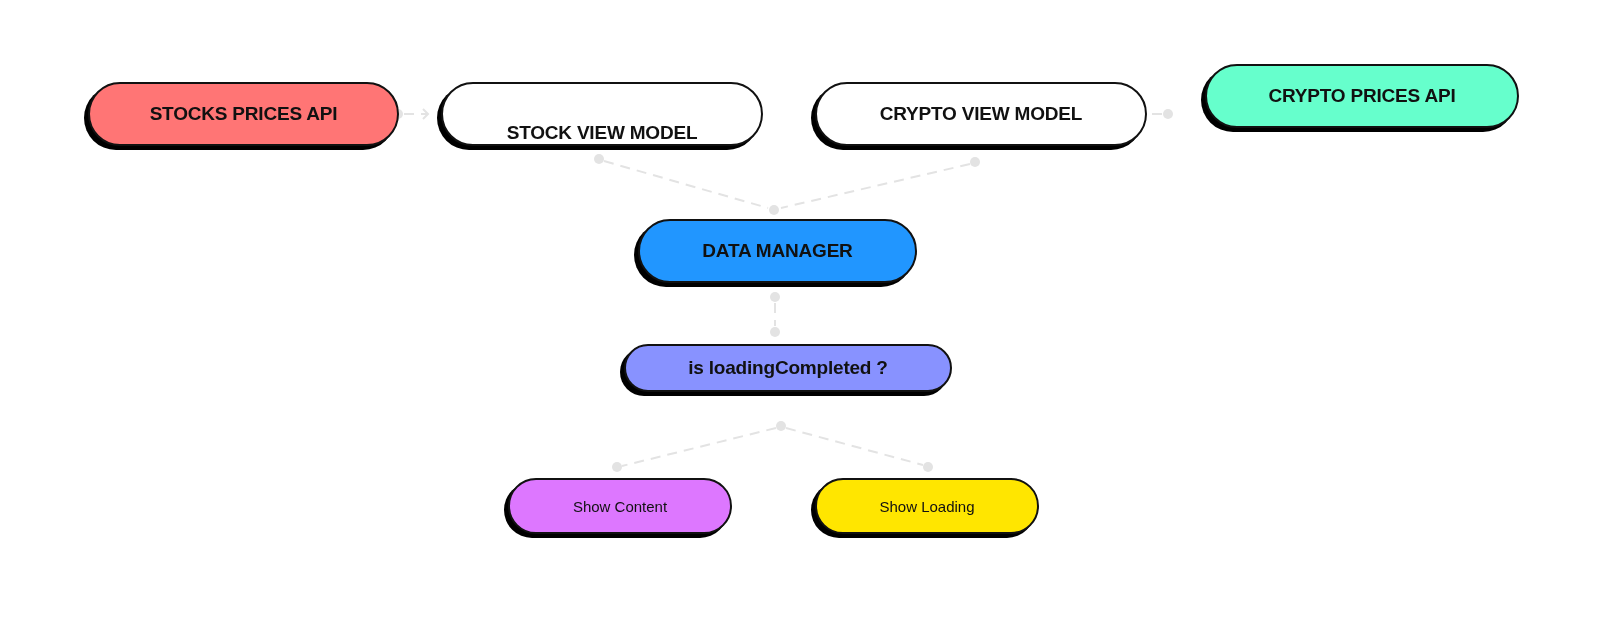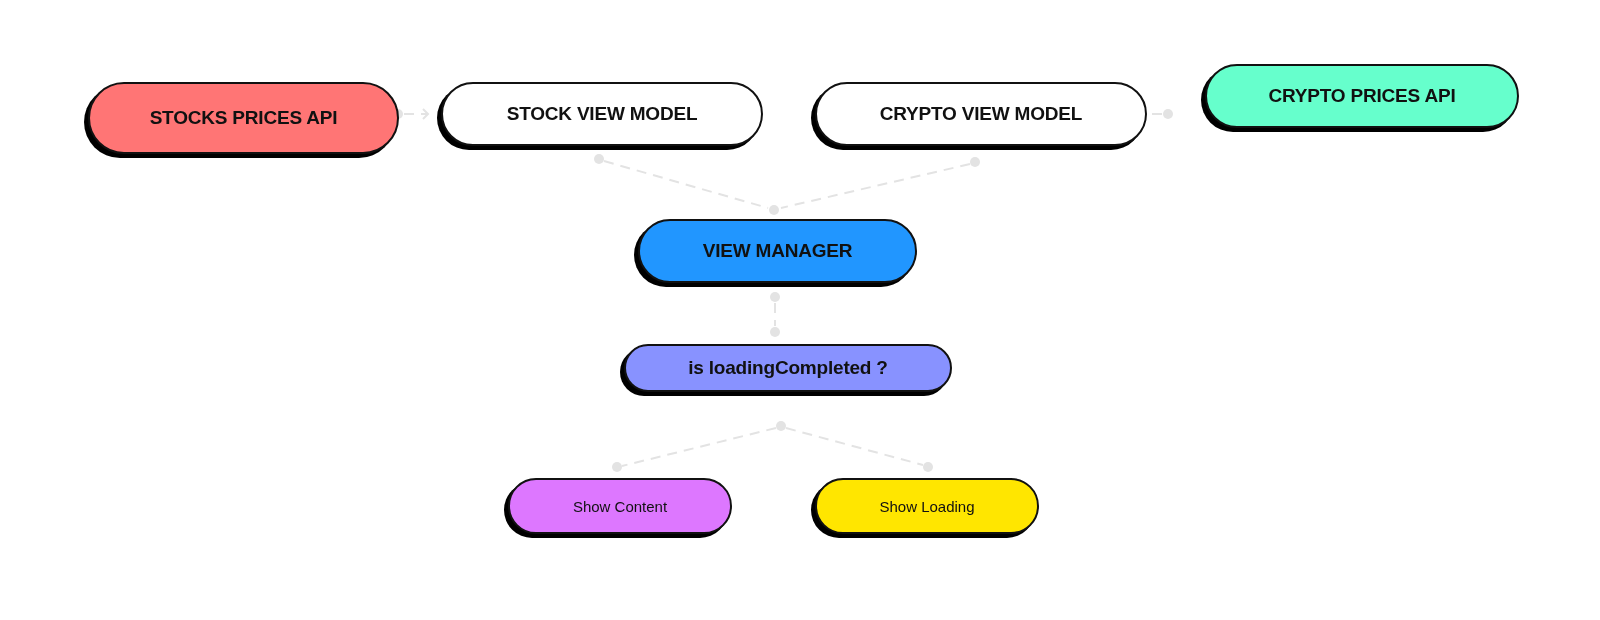--- a/index.html
+++ b/index.html
@@ -56,38 +56,38 @@
 
   <g>
     <circle class="dot" cx="781" cy="426" r="5"></circle>
     <line class="edge" x1="776" y1="428" x2="622" y2="466"></line>
     <circle class="dot" cx="617" cy="467" r="5"></circle>
     <line class="edge" x1="786" y1="428" x2="923" y2="465"></line>
     <circle class="dot" cx="928" cy="467" r="5"></circle>
   </g>
 </svg>
 
-<div class="node big" style="left:88px; top:82px; width:311px; height:72px; background:#ff7575;">
+<div class="node big" style="left:88px; top:82px; width:311px; height:64px; background:#ff7575;">
   <span>STOCKS PRICES API</span>
 </div>
 
-<div class="node big" style="left:441px; top:82px; width:322px; height:64px; background:#ffffff;">
+<div class="node big" style="left:441px; top:82px; width:322px; height:64px; background:#ffffff;align-items:flex-end;">
   <span>STOCK VIEW MODEL</span>
 </div>
 
 <div class="node big" style="left:815px; top:82px; width:332px; height:64px; background:#ffffff;">
   <span>CRYPTO VIEW MODEL</span>
 </div>
 
 <div class="node big" style="left:1205px; top:64px; width:314px; height:64px; background:#66ffcc;">
   <span>CRYPTO PRICES API</span>
 </div>
 
 <div class="node big" style="left:638px; top:219px; width:279px; height:64px; background:#2196ff;">
-  <span>VIEW MANAGER</span>
+  <span>DATA MANAGER</span>
 </div>
 
 <div class="node big" style="left:624px; top:344px; width:328px; height:48px; background:#8892ff;">
   <span>is loadingCompleted ?</span>
 </div>
 
 <div class="node small" style="left:508px; top:478px; width:224px; height:56px; background:#dd77ff;">
   <span>Show Content</span>
 </div>
 

